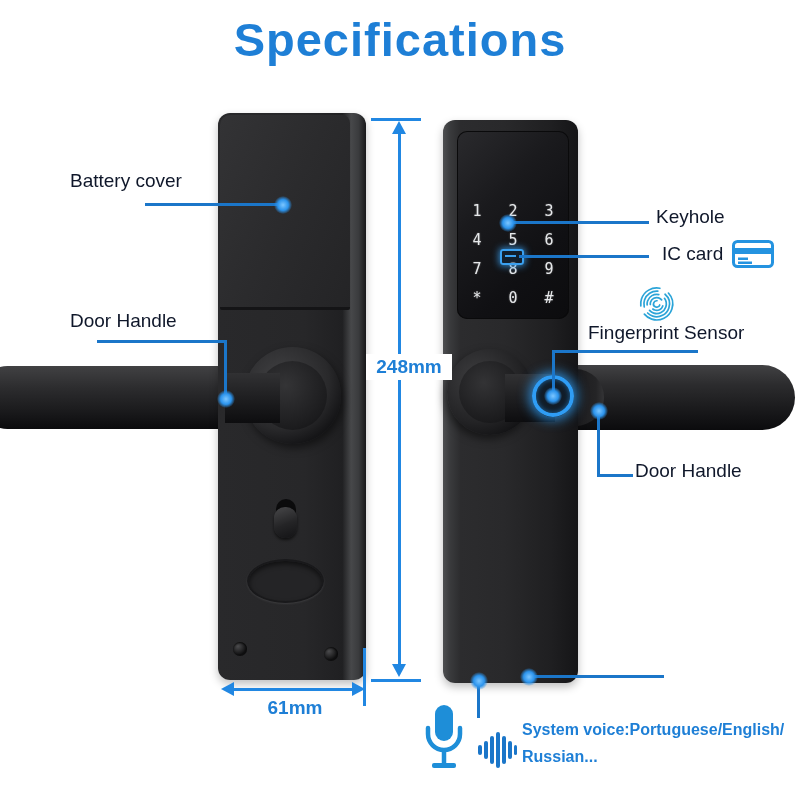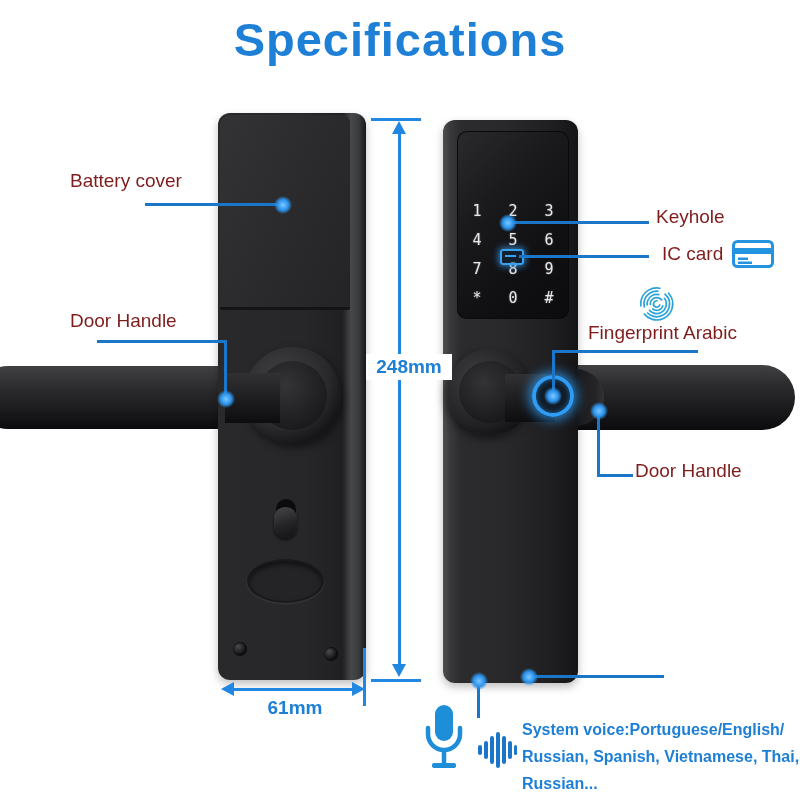--- a/index.html
+++ b/index.html
@@ -98,21 +98,21 @@
   .arr-left{left:221px;top:682px;border-top:7px solid transparent;border-bottom:7px solid transparent;
     border-right:13px solid #2187e2;}
   .arr-right{left:352px;top:682px;border-top:7px solid transparent;border-bottom:7px solid transparent;
     border-left:13px solid #2187e2;}
   .tick-right-v{left:363px;top:648px;width:3px;height:58px;}
   .dim-label{font-size:19px;font-weight:bold;color:#1e7fd6;background:#fff;text-align:center;}
   .dim-label-v{left:366px;top:354px;width:86px;padding:2px 0;z-index:5;}
   .dim-label-h{left:240px;top:697px;width:110px;}
 
   
-  .lbl{font-size:19px;color:#7f1d1d;white-space:nowrap;}
+  .lbl{font-size:19px;color:#0f172a;white-space:nowrap;}
   .lbl-battery{left:70px;top:170px;} .lbl-doorL{left:70px;top:310px;}
   .lbl-pass{left:656px;top:206px;}   .lbl-ic{left:662px;top:243px;}
   .lbl-fp{left:588px;top:322px;}     .lbl-doorR{left:635px;top:460px;}
   .lbl-usb{left:617px;top:650px;}
 
   
   .ic-card-icon{left:732px;top:240px;}
   .fp-icon{left:636px;top:283px;}
   .mic-icon{left:425px;top:703px;}
   .wave-icon{left:477px;top:731px;}
@@ -194,21 +194,21 @@
   <div class="abs dim dim-h"></div>
   <div class="abs arr arr-left"></div>
   <div class="abs arr arr-right"></div>
   <div class="abs dim tick-right-v"></div>
   <div class="abs dim-label dim-label-h">61mm</div>
 
   <div class="abs lbl lbl-battery">Battery cover</div>
   <div class="abs lbl lbl-doorL">Door Handle</div>
   <div class="abs lbl lbl-pass">Keyhole</div>
   <div class="abs lbl lbl-ic">IC card</div>
-  <div class="abs lbl lbl-fp">Fingerprint Arabic</div>
+  <div class="abs lbl lbl-fp">Fingerprint Sensor</div>
   <div class="abs lbl lbl-doorR">Door Handle</div>
 
   <div class="abs ic-card-icon">
     <svg width="42" height="28" viewBox="0 0 42 28">
       <rect x="1.5" y="1.5" width="39" height="25" rx="4" fill="#ffffff" stroke="#2493e0" stroke-width="3"></rect>
       <rect x="3" y="8" width="36" height="6" fill="#2493e0"></rect>
       <rect x="6" y="17.5" width="10" height="2.5" fill="#2493e0"></rect>
       <rect x="6" y="21.5" width="14" height="2.5" fill="#2493e0"></rect>
     </svg>
   </div>
@@ -243,17 +243,16 @@
         <rect x="19" y="1" width="4" height="36" rx="2"></rect>
         <rect x="25" y="5" width="4" height="28" rx="2"></rect>
         <rect x="31" y="10" width="4" height="18" rx="2"></rect>
         <rect x="37" y="14" width="3" height="10" rx="1.5"></rect>
       </g>
     </svg>
   </div>
 
   <div class="abs voice-text">
     <div>System voice:Portuguese/English/</div>
-    <div>Russian, Spanish, Vietnamese, Thai,</div>
     <div>Russian...</div>
   </div>
 
 </div>
 
 </body></html>

